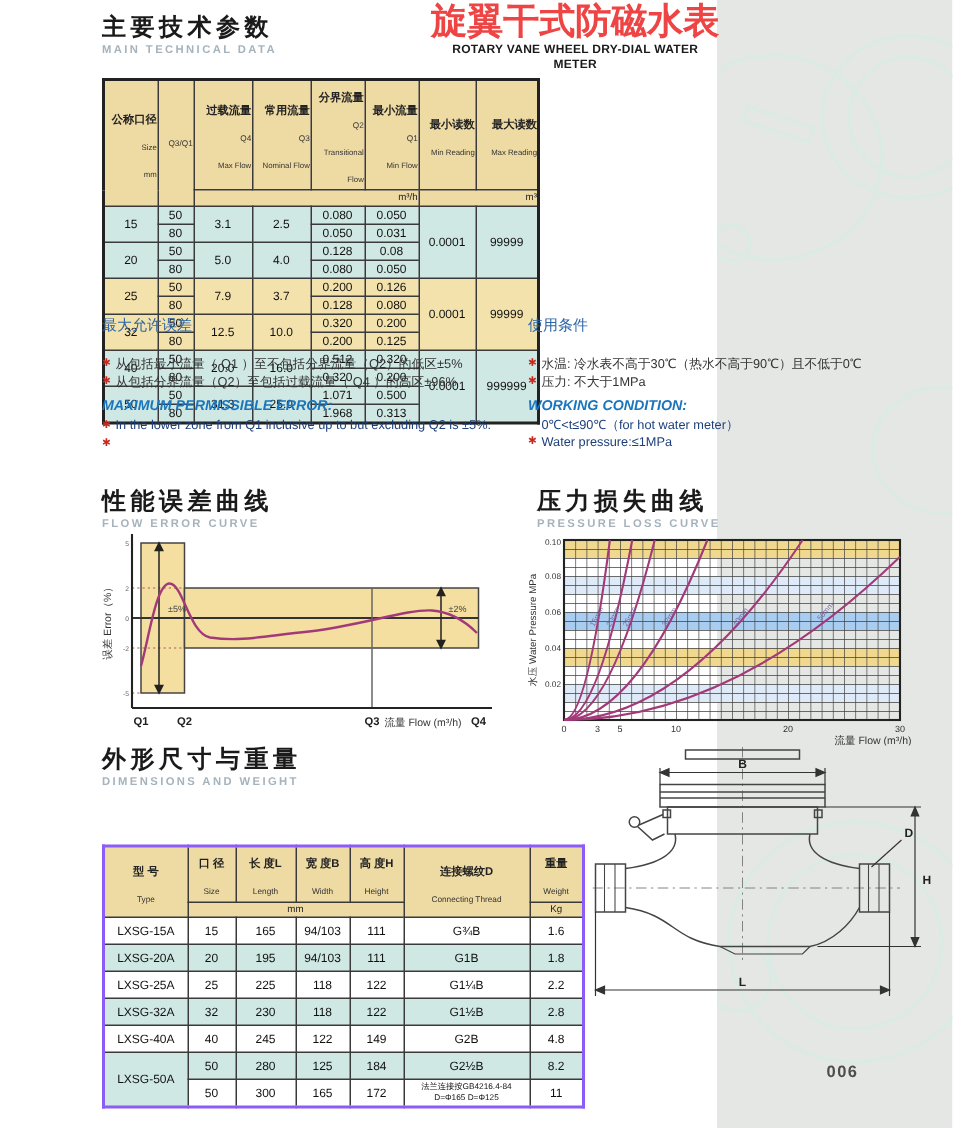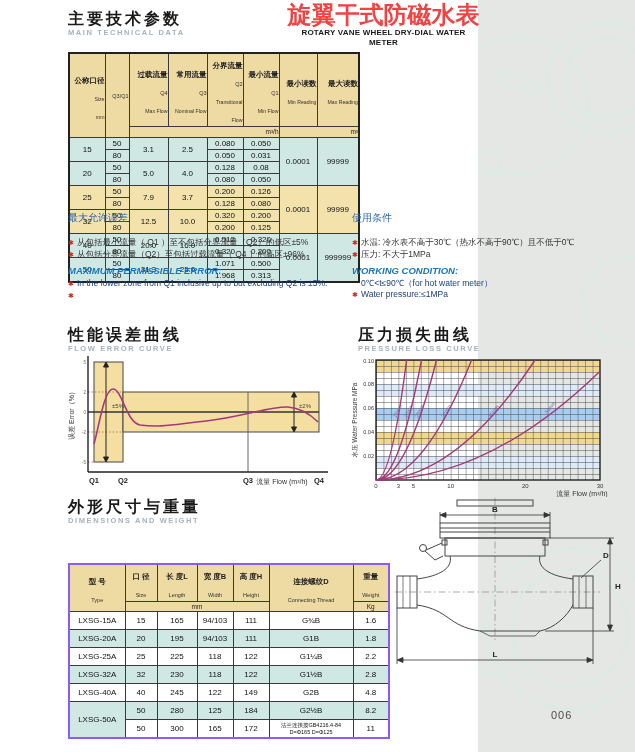--- a/index.html
+++ b/index.html
@@ -46,21 +46,21 @@
   .dim{position:absolute;left:68px;top:532px;width:320px;table-layout:fixed;border:2px solid #8b5cf6;margin-top:31px;}
   .dim th,.dim td{border:1px solid #3a3a3a;padding:0;text-align:center;vertical-align:middle;}
   .dim th{background:#eedaa3;font-weight:normal;}
   .dim .hcn{font-size:7.5px;font-weight:bold;line-height:9px;color:#222;}
   .dim .hen{font-size:5.5px;color:#333;line-height:7px;}
   .dim td{font-size:8px;height:17px;color:#111;}
   .dim .unit{font-size:6.5px;height:9px;background:#eedaa3;line-height:8px;}
   .dim .small2{font-size:5.5px;line-height:6.5px;display:block;}
   td.cy{background:#cfe8e3;}
 
-  .page-num{position:absolute;left:551px;top:709px;font-size:11px;font-weight:normal;
+  .page-num{position:absolute;left:551px;top:709px;font-size:11px;font-weight:bold;
             color:#4d4d4d;letter-spacing:1px;}
 </style>
 </head>
 <body>
 
 <div class="page">
 
   <div class="grey-strip"></div>
   <svg class="wm" viewBox="0 0 157 752">
     <g fill="none" stroke="#d9ebe4" stroke-width="2">

